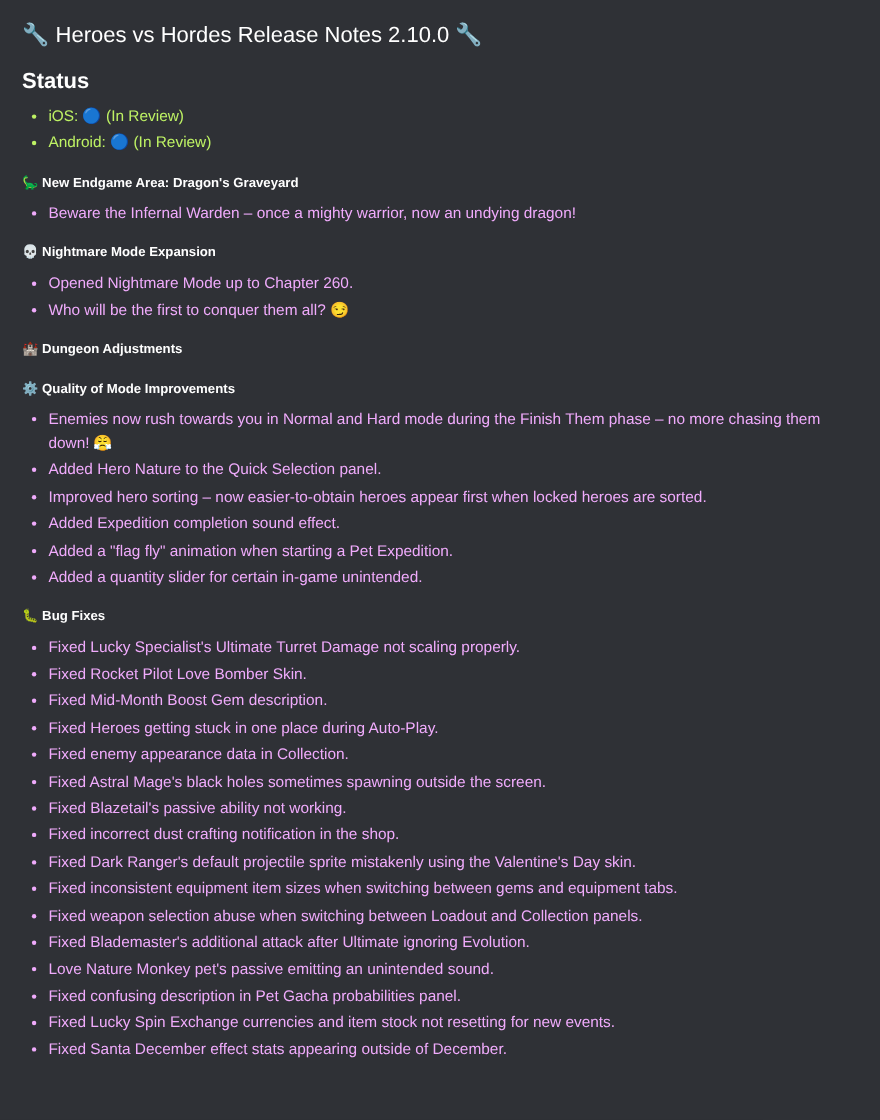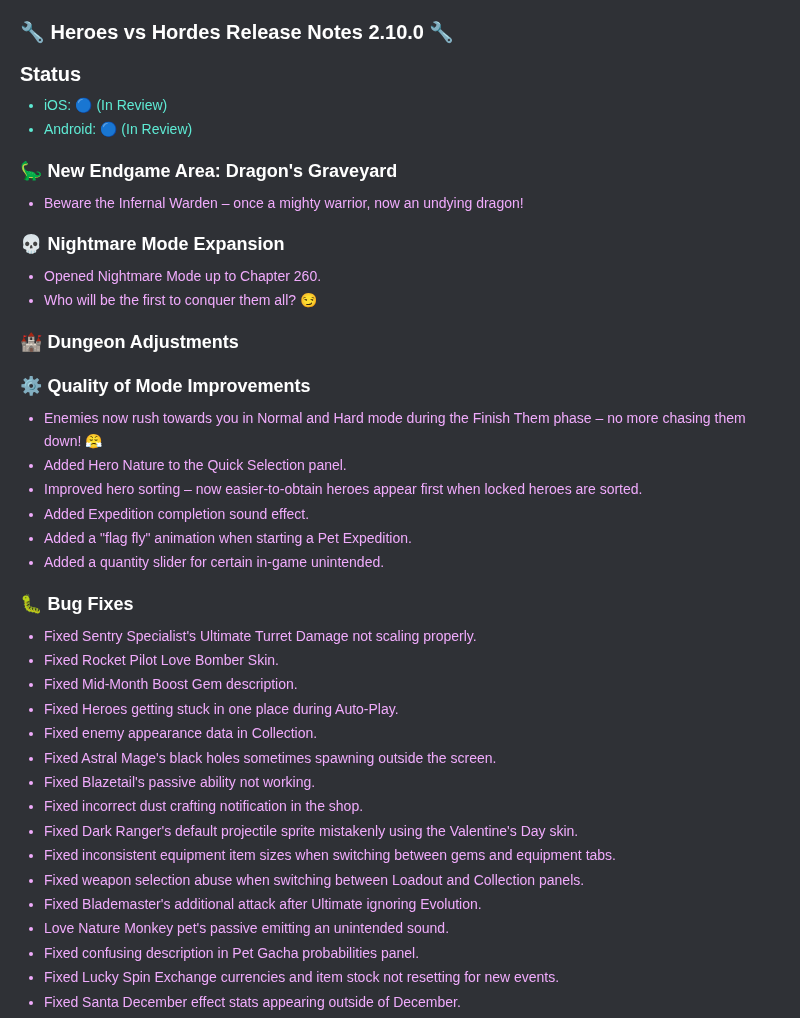--- a/index.html
+++ b/index.html
@@ -12,49 +12,49 @@
       color: #dcddde;
       font-family: 'Segoe UI', Arial, sans-serif;
       font-size: 14px;
       line-height: 1.6;
       padding: 16px 20px;
       width: 800px;
       min-height: 1018px;
     }
     h1 {
       font-size: 20px;
-      font-weight: 700;
+      font-weight: 400;
       color: #ffffff;
       margin-bottom: 10px;
       display: flex;
       align-items: center;
       gap: 6px;
     }
     .status-section {
       margin-bottom: 16px;
     }
     .status-label {
       font-weight: 700;
       color: #ffffff;
       font-size: 20px;
       margin-bottom: 4px;
     }
     .status-list {
       list-style: disc;
       padding-left: 24px;
-      color: #5eead4;
+      color: #bef264;
     }
     .status-list li {
       margin-bottom: 2px;
     }
     .section {
       margin-bottom: 16px;
     }
     .section-title {
-      font-size: 18px;
+      font-size: 12px;
       font-weight: 700;
       color: #ffffff;
       margin-bottom: 6px;
       display: flex;
       align-items: center;
       gap: 6px;
     }
     .section-list {
       list-style: disc;
       padding-left: 24px;
@@ -101,21 +101,21 @@
         <li>Added Hero Nature to the Quick Selection panel.</li>
         <li>Improved hero sorting – now easier-to-obtain heroes appear first when locked heroes are sorted.</li>
         <li>Added Expedition completion sound effect.</li>
         <li>Added a "flag fly" animation when starting a Pet Expedition.</li>
         <li>Added a quantity slider for certain in-game unintended.</li>
       </ul>
     </div>
     <div class="section">
       <div class="section-title">🐛 Bug Fixes</div>
       <ul class="section-list">
-        <li>Fixed Sentry Specialist's Ultimate Turret Damage not scaling properly.</li>
+        <li>Fixed Lucky Specialist's Ultimate Turret Damage not scaling properly.</li>
         <li>Fixed Rocket Pilot Love Bomber Skin.</li>
         <li>Fixed Mid-Month Boost Gem description.</li>
         <li>Fixed Heroes getting stuck in one place during Auto-Play.</li>
         <li>Fixed enemy appearance data in Collection.</li>
         <li>Fixed Astral Mage's black holes sometimes spawning outside the screen.</li>
         <li>Fixed Blazetail's passive ability not working.</li>
         <li>Fixed incorrect dust crafting notification in the shop.</li>
         <li>Fixed Dark Ranger's default projectile sprite mistakenly using the Valentine's Day skin.</li>
         <li>Fixed inconsistent equipment item sizes when switching between gems and equipment tabs.</li>
         <li>Fixed weapon selection abuse when switching between Loadout and Collection panels.</li>

